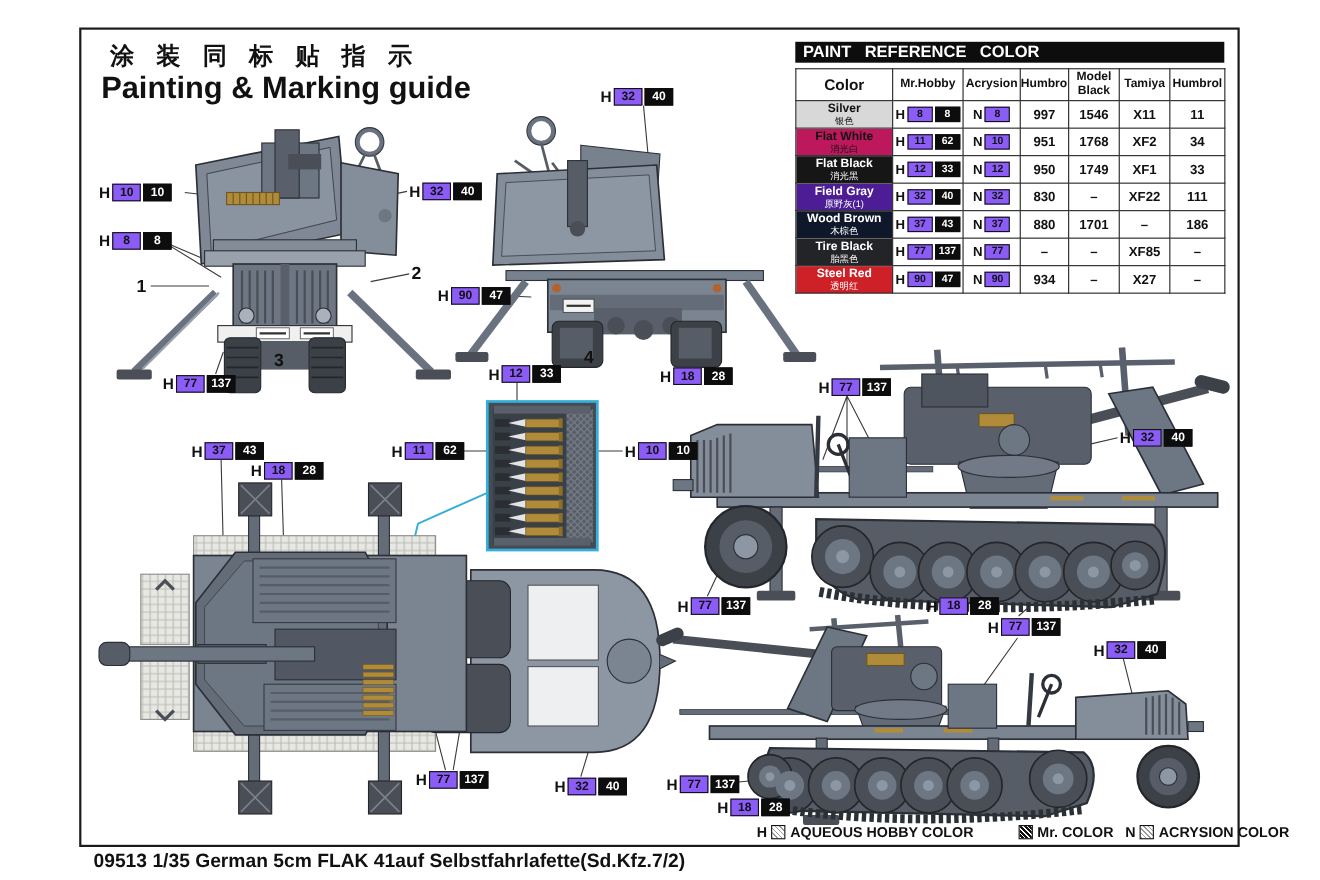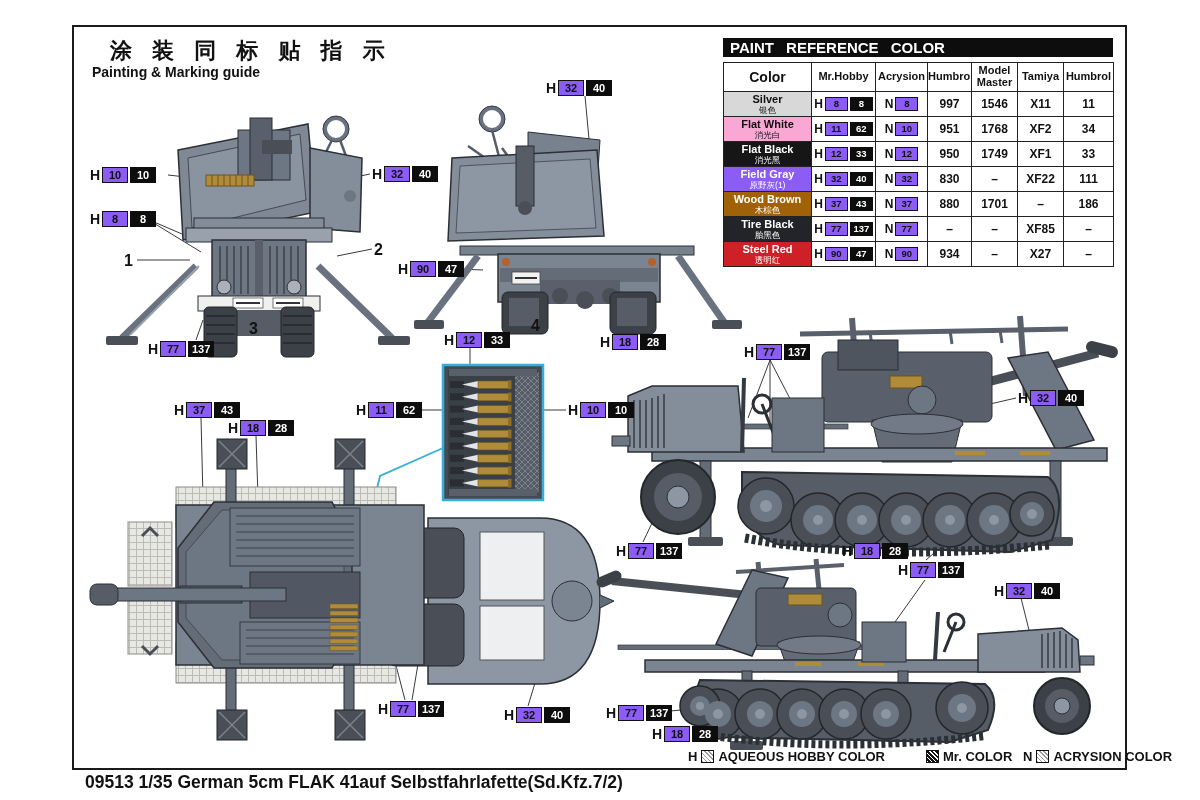--- a/index.html
+++ b/index.html
@@ -1,20 +1,20 @@
 <!DOCTYPE html>
 <html><head>
 <meta charset="utf-8">
 <style>
   html,body{margin:0;padding:0;background:#fff;}
   #page{position:relative;width:1200px;height:800px;background:#fff;overflow:hidden;
         font-family:"Liberation Sans","DejaVu Sans",sans-serif;color:#111;}
   #frame{position:absolute;left:72px;top:25px;width:1051px;height:741px;border:2px solid #1a1a1a;}
-  #cn-title{position:absolute;left:110px;top:36px;font-size:22px;font-weight:bold;letter-spacing:7px;}
-  #en-title{position:absolute;left:92px;top:64px;font-size:14px;font-weight:bold;}
+  #cn-title{position:absolute;left:100px;top:36px;font-size:22px;font-weight:bold;letter-spacing:7px;}
+  #en-title{position:absolute;left:92px;top:64px;font-size:28px;font-weight:bold;}
   #footer-line{position:absolute;left:85px;top:772px;font-size:17.5px;font-weight:bold;}
 
   
   #paint-ref{position:absolute;left:723px;top:38px;width:390px;}
   #paint-ref .bar{background:#0d0d0d;color:#fff;font-weight:bold;font-size:15px;
                   height:19px;line-height:19px;padding-left:7px;word-spacing:8px;}
   #paint-table{border-collapse:collapse;width:390px;margin-top:5px;table-layout:fixed;}
   #paint-table th,#paint-table td{border:1px solid #222;text-align:center;padding:0;overflow:hidden;}
   #paint-table th{font-size:11px;font-weight:bold;height:28px;line-height:1.05;background:#fff;}
   #paint-table th.c0{font-size:14px;}
@@ -377,21 +377,21 @@
         <col style="width:46px">
           <col style="width:46px">
           <col style="width:50px">
       </colgroup>
       <thead>
           <tr id="paint-head">
             <th class="c0">Color</th>
             <th>Mr.Hobby</th>
             <th>Acrysion</th>
             <th>Humbrol</th>
-            <th>Model Master</th>
+            <th>Model Black</th>
             <th>Tamiya</th>
             <th>Humbrol</th>
           </tr>
         </thead>
       <tbody id="paint-rows">
           <tr>
             <td class="swatch" style="background: rgb(216, 216, 216); color: rgb(17, 17, 17);">
               <div class="nm">Silver</div>
               <div class="cn">银色</div>
             </td>
@@ -407,21 +407,21 @@
                 <span class="hlet">N</span>
                 <span class="bx w">8</span>
               </div>
             </td>
             <td>997</td>
             <td>1546</td>
             <td>X11</td>
             <td>11</td>
           </tr>
           <tr>
-            <td class="swatch" style="background: #f9a8d4; color: rgb(17, 17, 17);">
+            <td class="swatch" style="background: #be185d; color: rgb(17, 17, 17);">
               <div class="nm">Flat White</div>
               <div class="cn">消光白</div>
             </td>
             <td>
               <div class="codecell">
                 <span class="hlet">H</span>
                 <span class="bx w">11</span>
                 <span class="bx b">62</span>
               </div>
             </td>
@@ -453,21 +453,21 @@
                 <span class="hlet">N</span>
                 <span class="bx w">12</span>
               </div>
             </td>
             <td>950</td>
             <td>1749</td>
             <td>XF1</td>
             <td>33</td>
           </tr>
           <tr>
-            <td class="swatch" style="background: #8b5cf6; color: rgb(255, 255, 255);">
+            <td class="swatch" style="background: #4c1d95; color: rgb(255, 255, 255);">
               <div class="nm">Field Gray</div>
               <div class="cn">原野灰(1)</div>
             </td>
             <td>
               <div class="codecell">
                 <span class="hlet">H</span>
                 <span class="bx w">32</span>
                 <span class="bx b">40</span>
               </div>
             </td>
@@ -476,21 +476,21 @@
                 <span class="hlet">N</span>
                 <span class="bx w">32</span>
               </div>
             </td>
             <td>830</td>
             <td>–</td>
             <td>XF22</td>
             <td>111</td>
           </tr>
           <tr>
-            <td class="swatch" style="background: #a16207; color: rgb(255, 255, 255);">
+            <td class="swatch" style="background: #0f172a; color: rgb(255, 255, 255);">
               <div class="nm">Wood Brown</div>
               <div class="cn">木棕色</div>
             </td>
             <td>
               <div class="codecell">
                 <span class="hlet">H</span>
                 <span class="bx w">37</span>
                 <span class="bx b">43</span>
               </div>
             </td>

